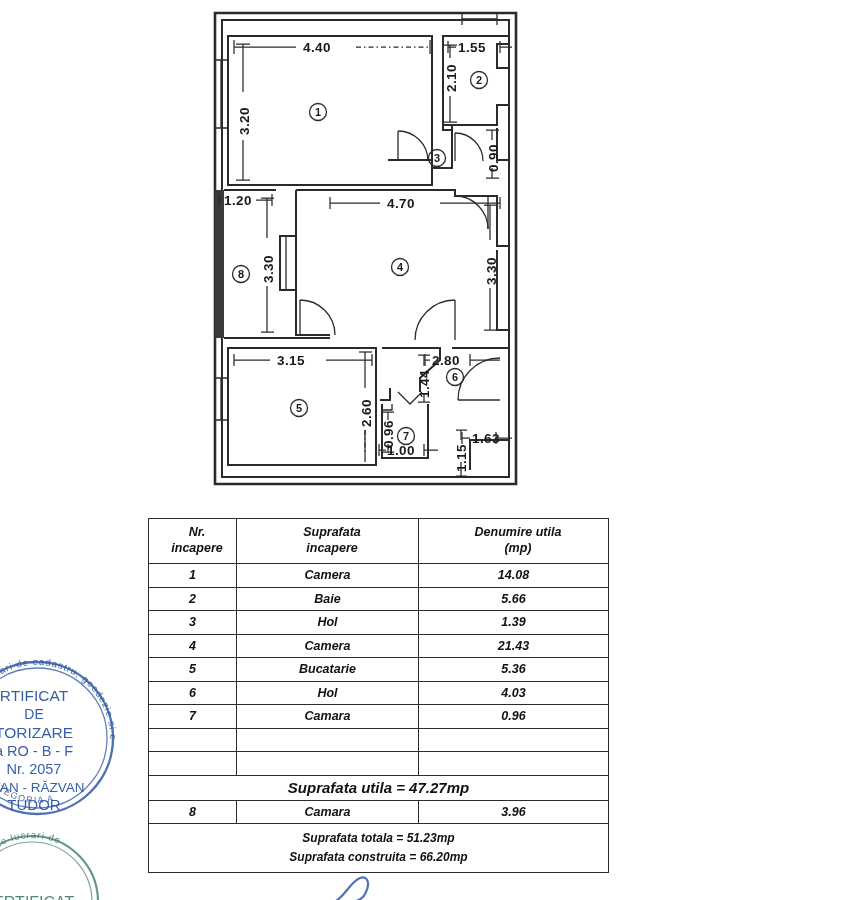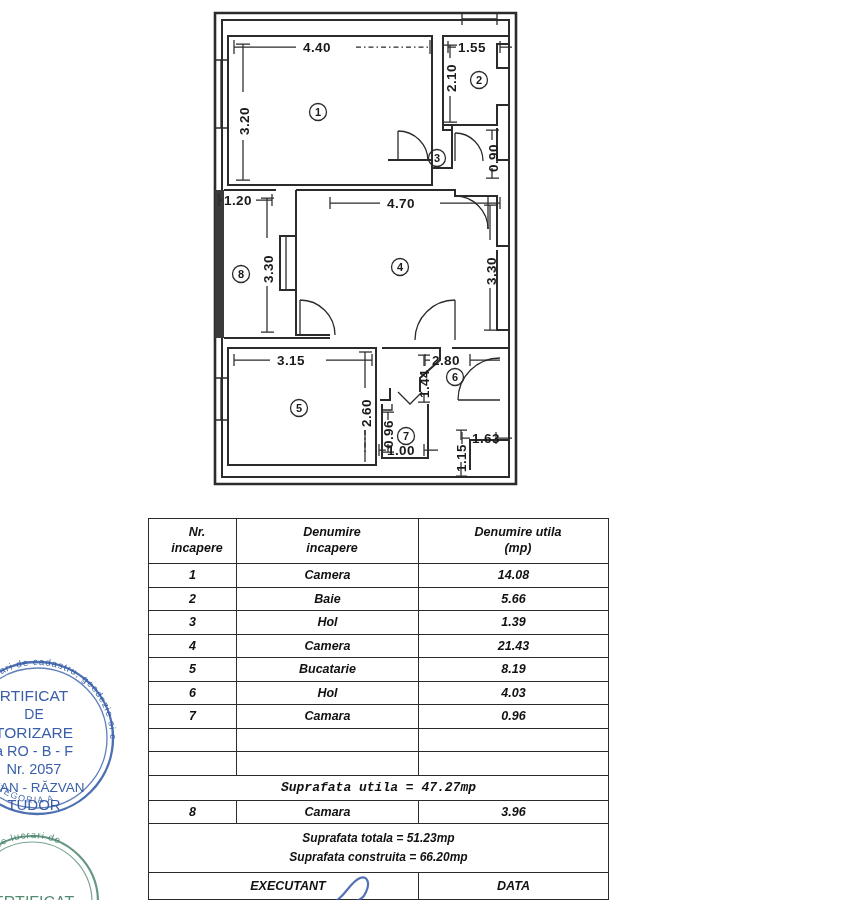--- a/index.html
+++ b/index.html
@@ -56,22 +56,21 @@
     font-size: 12.5px;
     line-height: 1.25;
   }
   .hdr-cell span { display: block; }
 
   .data-row td { height: 22.5px; }
   .empty-row td { height: 22.5px; }
 
   .summary-row td {
     height: 24px;
-    font-size: 13px;
-    font-family: Liberation Mono, monospace;
+    font-size: 15px;
   }
   .summary-2 td {
     height: 48px;
     font-size: 12px;
     line-height: 1.55;
   }
   .footer-row td {
     height: 26px;
     text-align: left;
     padding-left: 9px !important;
@@ -348,21 +347,21 @@
       <col class="col-name">
       <col class="col-area">
   </colgroup>
   <tbody>
     <tr>
       <td class="hdr-cell">
         <span>Nr.</span>
         <span>incapere</span>
       </td>
       <td class="hdr-cell">
-        <span>Denumire</span>
+        <span>Suprafata</span>
         <span>incapere</span>
       </td>
       <td class="hdr-cell">
         <span>Denumire  utila</span>
         <span>(mp)</span>
       </td>
     </tr>
 
     <tr class="data-row">
       <td>1</td>
@@ -380,21 +379,21 @@
       <td>1.39</td>
     </tr>
     <tr class="data-row">
       <td>4</td>
       <td>Camera</td>
       <td>21.43</td>
     </tr>
     <tr class="data-row">
       <td>5</td>
       <td>Bucatarie</td>
-      <td>8.19</td>
+      <td>5.36</td>
     </tr>
     <tr class="data-row">
       <td>6</td>
       <td>Hol</td>
       <td>4.03</td>
     </tr>
     <tr class="data-row">
       <td>7</td>
       <td>Camara</td>
       <td>0.96</td>
@@ -421,24 +420,20 @@
       <td>3.96</td>
     </tr>
 
     <tr class="summary-2">
       <td colspan="3">
         <div>Suprafata  totala  =  51.23mp</div>
         <div>Suprafata  construita  =  66.20mp</div>
       </td>
     </tr>
 
-    <tr class="footer-row">
-      <td colspan="2">EXECUTANT</td>
-      <td class="data-cell">DATA</td>
-    </tr>
   </tbody>
 </table>
 
 <svg class="stamp" id="stamp-blue" viewBox="0 0 190 190">
   <defs>
     <path id="arcTopB" d="M 22,95 A 73,73 0 0 1 168,95"></path>
     <path id="arcBotB" d="M 30,95 A 65,65 0 0 0 160,95"></path>
   </defs>
   <circle cx="95" cy="95" r="76" fill="none" stroke="#2e57a4" stroke-width="2.4" opacity="0.85"></circle>
   <circle cx="95" cy="95" r="70" fill="none" stroke="#2e57a4" stroke-width="1.3" opacity="0.75"></circle>

